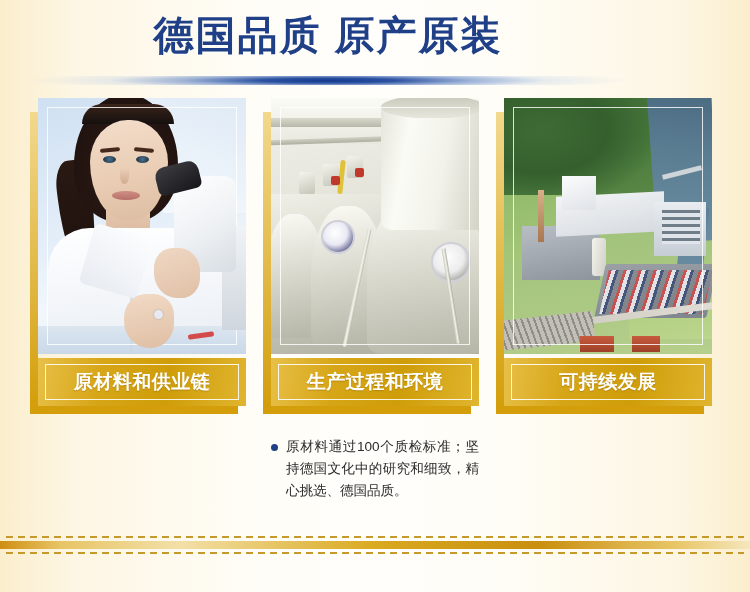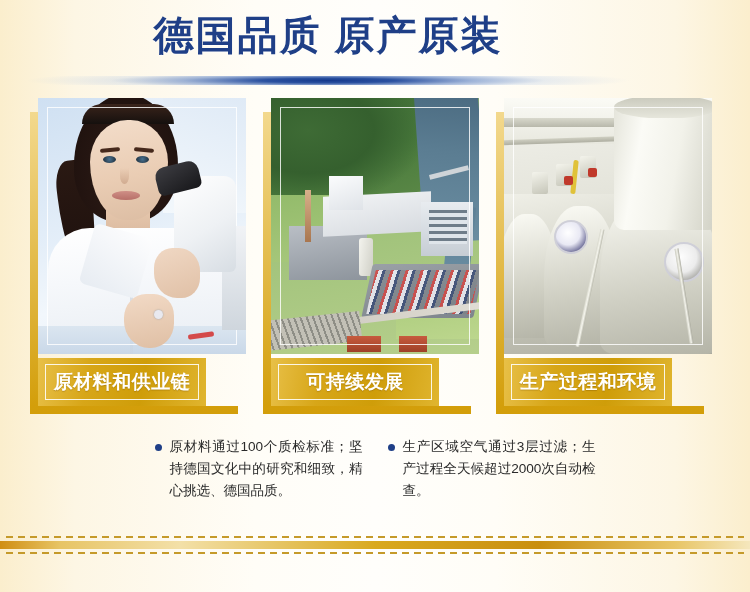--- a/index.html
+++ b/index.html
@@ -386,21 +386,21 @@
   .ph3 .house2 { left:128px; width:28px; }
   .ph3 .bridge {
     position:absolute; right:10px; top:72px; width:40px; height:5px;
     background:#cfd4d8; transform:rotate(-14deg);
   }
 
   
   .label-band {
     position:relative;
     z-index:2;
-    width:168px;
+    width:208px;
     height:48px;
     margin-top:4px;
     background:linear-gradient(100deg,#e8c048 0%,#d7a618 30%,#cf9d09 62%,#e0b52f 100%);
     display:flex;
     align-items:center;
     justify-content:center;
   }
   .label-band::after {
     content:"";
     position:absolute;
@@ -519,51 +519,20 @@
       </div>
       <div class="photo-border"></div>
     </div>
     <div class="label-band">
       <span class="label-text">原材料和供业链</span>
     </div>
   </div>
 
   <div class="card">
     <div class="card-frame"></div>
-    <div class="photo ph3">
-      <div class="photo-inner">
-        <div class="forest"></div>
-        <div class="river"></div>
-        <div class="river2"></div>
-        <div class="field-a"></div>
-        <div class="field-b"></div>
-        <div class="bridge"></div>
-        <div class="bld-low"></div>
-        <div class="chimney"></div>
-        <div class="bld-main"></div>
-        <div class="bld-tall"></div>
-        <div class="bld-r"></div>
-        <div class="bld-r2"></div>
-        <div class="silo"></div>
-        <div class="lot"></div>
-        <div class="cars"></div>
-        <div class="road"></div>
-        <div class="rail"></div>
-        <div class="house1"></div>
-        <div class="house2"></div>
-      </div>
-      <div class="photo-border"></div>
-    </div>
-    <div class="label-band">
-      <span class="label-text">可持续发展</span>
-    </div>
-  </div>
-
-  <div class="card">
-    <div class="card-frame"></div>
     <div class="photo ph2">
       <div class="photo-inner">
         <div class="ceiling"></div>
         <div class="beam"></div>
         <div class="beam2"></div>
         <div class="floor"></div>
         <div class="tankrow"></div>
         <div class="tank-seg1"></div>
         <div class="tank-seg2"></div>
         <div class="tank-seg3"></div>
@@ -580,33 +549,60 @@
         <div class="pipe1"></div>
         <div class="pipe2"></div>
       </div>
       <div class="photo-border"></div>
     </div>
     <div class="label-band">
       <span class="label-text">生产过程和环境</span>
     </div>
   </div>
 
+  <div class="card">
+    <div class="card-frame"></div>
+    <div class="photo ph3">
+      <div class="photo-inner">
+        <div class="forest"></div>
+        <div class="river"></div>
+        <div class="river2"></div>
+        <div class="field-a"></div>
+        <div class="field-b"></div>
+        <div class="bridge"></div>
+        <div class="bld-low"></div>
+        <div class="chimney"></div>
+        <div class="bld-main"></div>
+        <div class="bld-tall"></div>
+        <div class="bld-r"></div>
+        <div class="bld-r2"></div>
+        <div class="silo"></div>
+        <div class="lot"></div>
+        <div class="cars"></div>
+        <div class="road"></div>
+        <div class="rail"></div>
+        <div class="house1"></div>
+        <div class="house2"></div>
+      </div>
+      <div class="photo-border"></div>
+    </div>
+    <div class="label-band">
+      <span class="label-text">可持续发展</span>
+    </div>
+  </div>
+
 </div>
 
 <div class="bullets">
 
   <div class="bullet-col">
     <span class="bullet-dot"></span>
     <span class="bullet-text">原材料通过100个质检标准；坚持德国文化中的研究和细致，精心挑选、德国品质。</span>
   </div>
 
-  <div class="bullet-col">
-    <span class="bullet-dot"></span>
-    <span class="bullet-text">生产区域空气通过3层过滤；生产过程全天候超过2000次自动检查。</span>
-  </div>
 
 
 </div>
 
 <div class="footer">
   <div class="dash-top"></div>
   <div class="gold-bar"></div>
   <div class="dash-bot"></div>
 </div>
 

